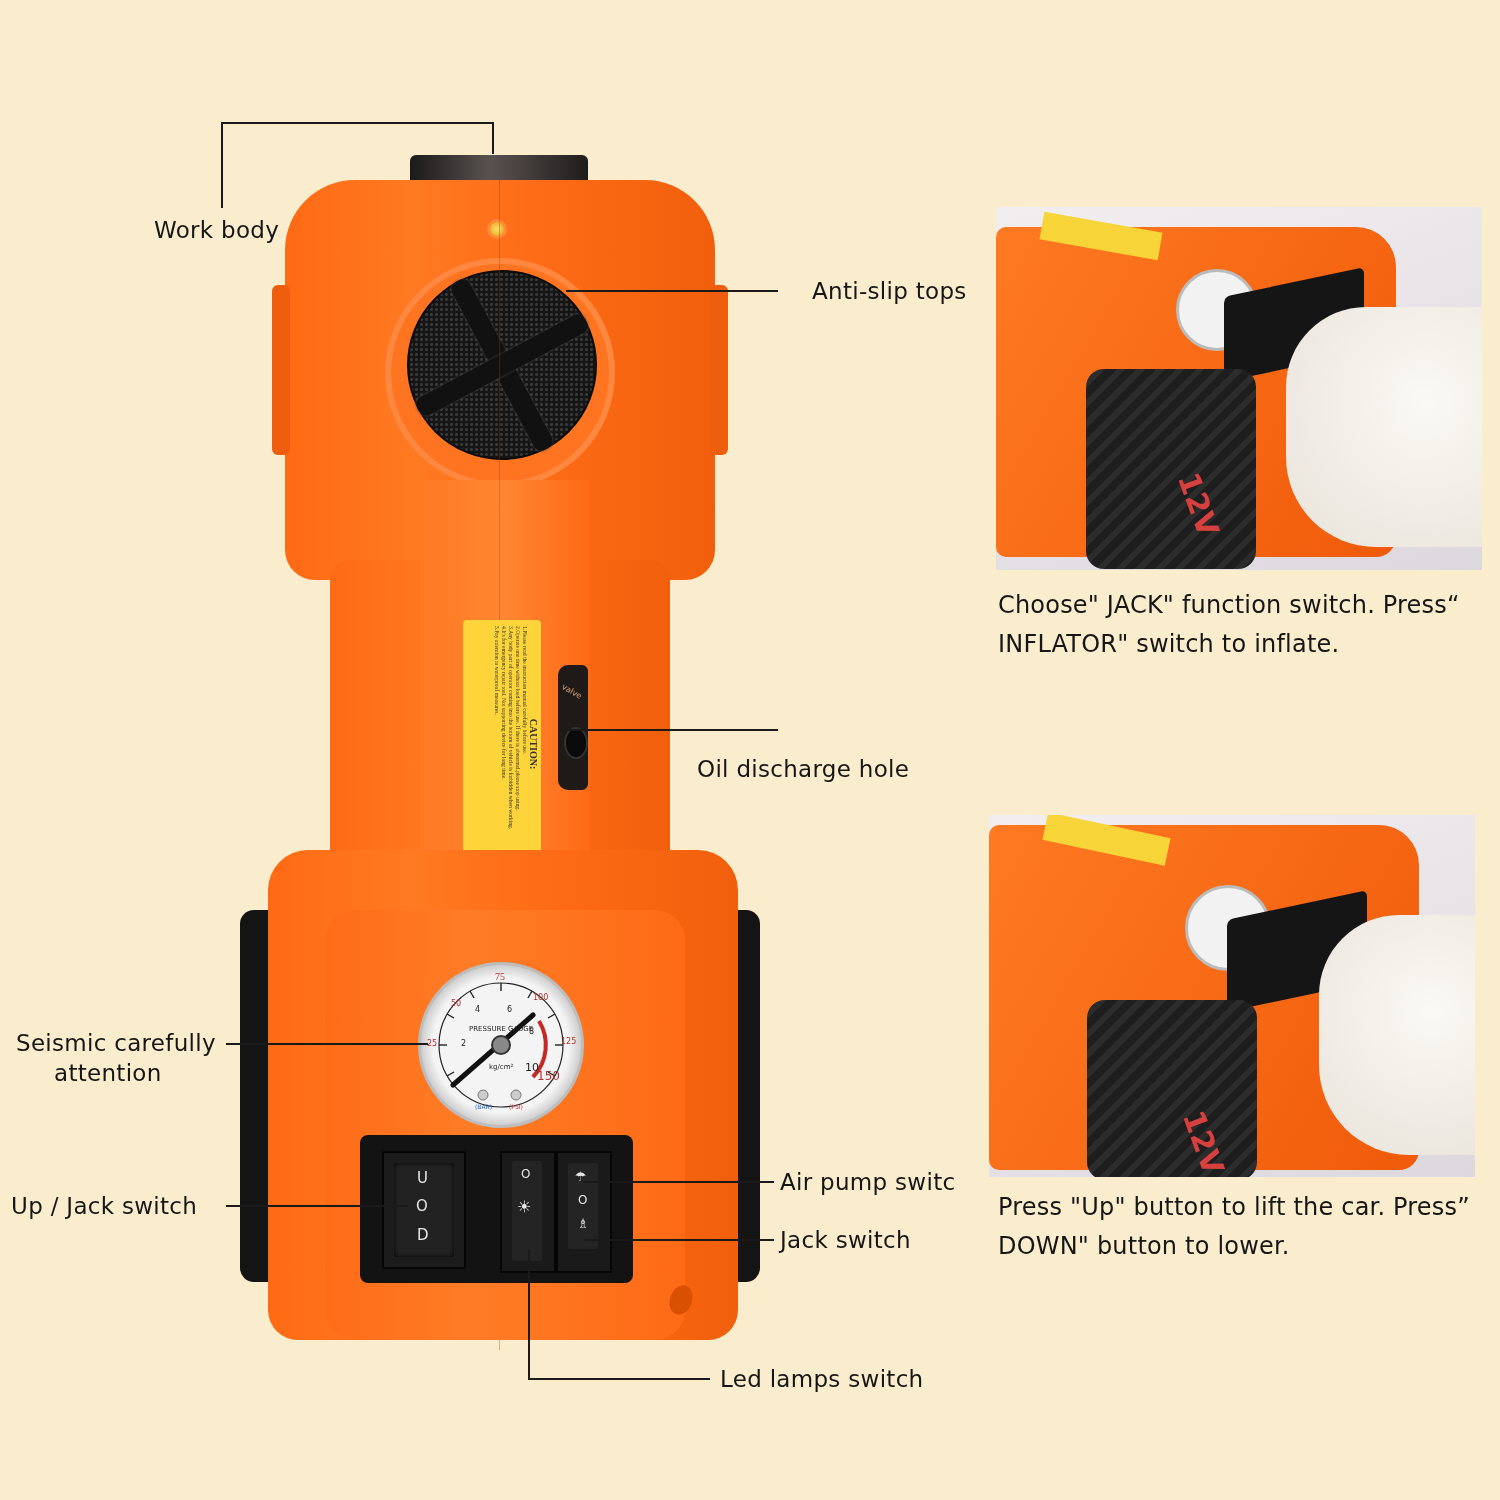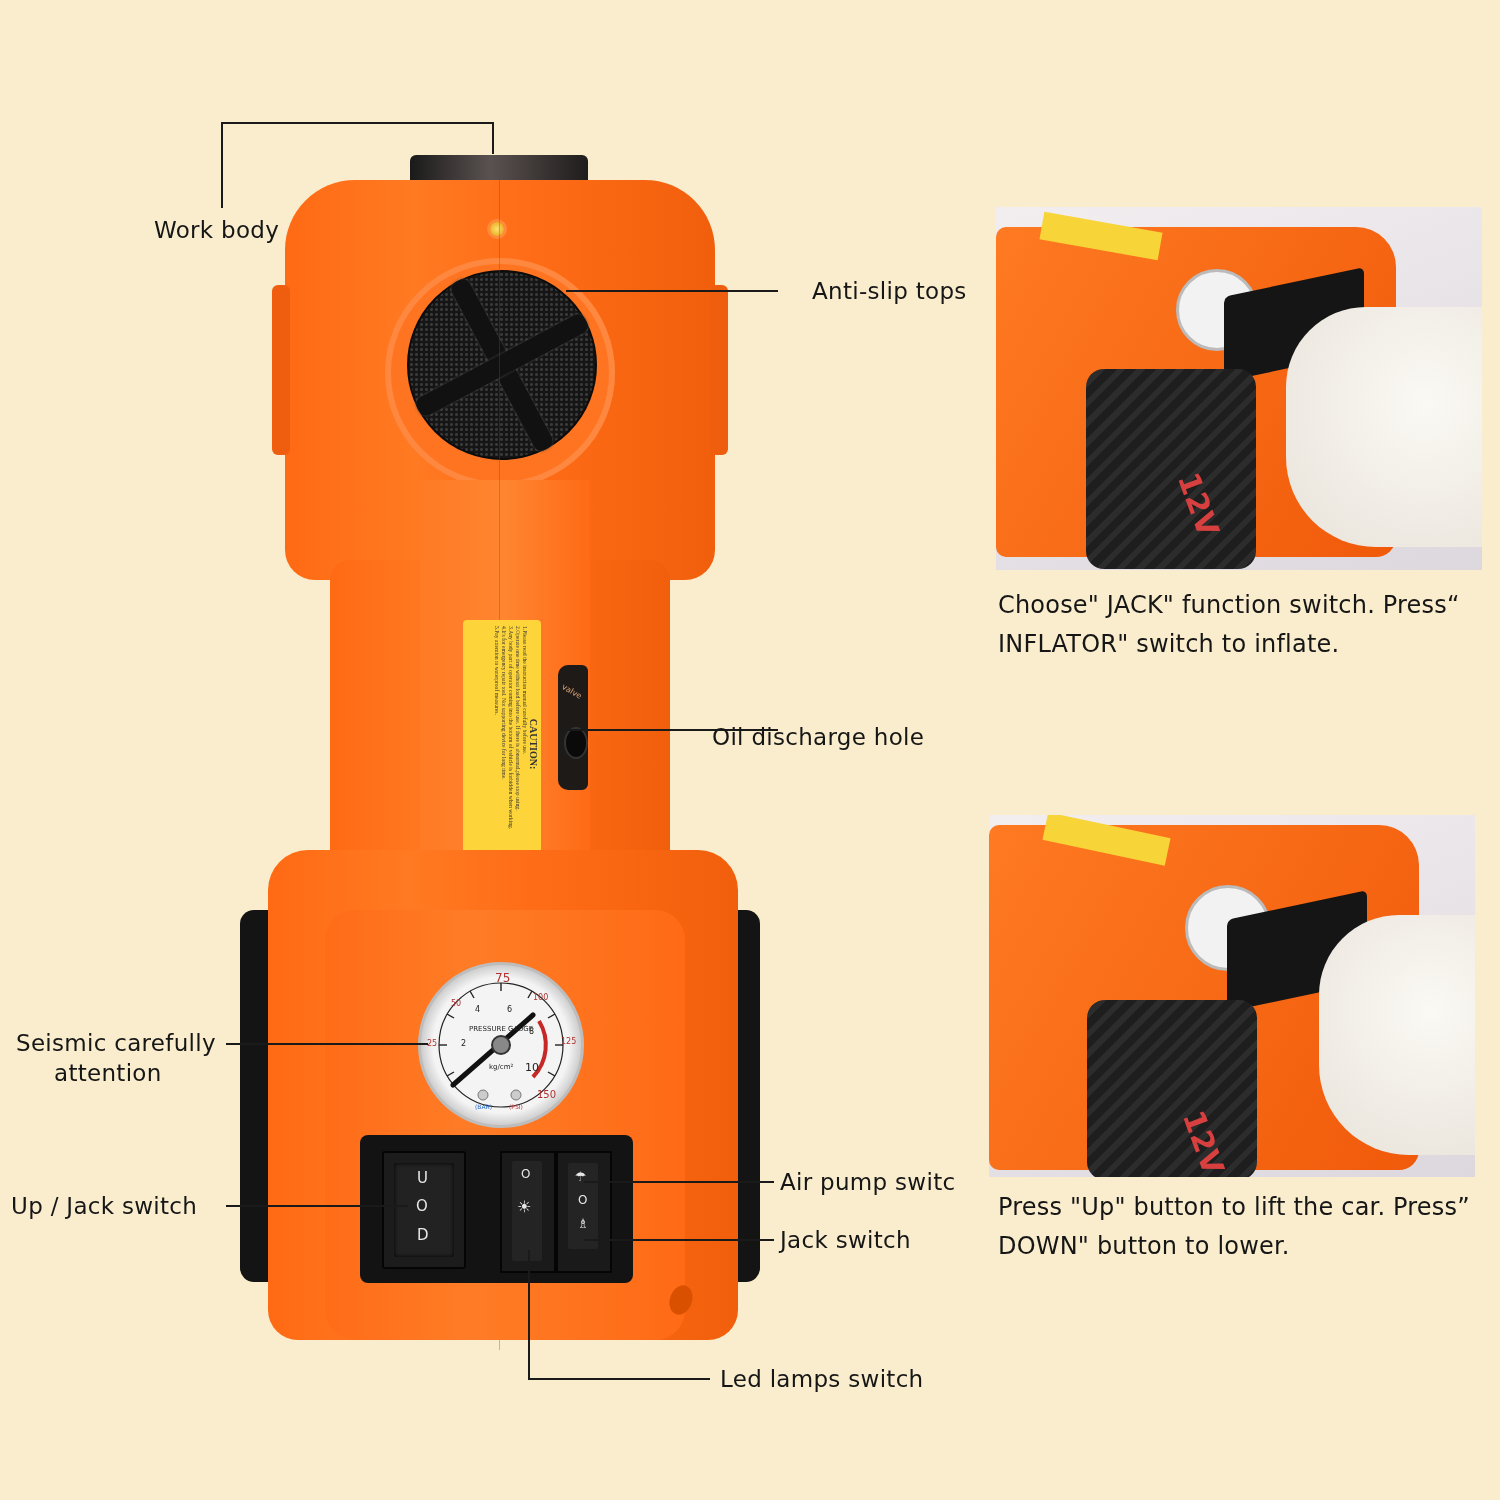--- a/index.html
+++ b/index.html
@@ -73,24 +73,24 @@
       </g>
       <line x1="32" y1="120" x2="112" y2="50" stroke="#111" stroke-width="5" stroke-linecap="round"></line>
       <circle cx="80" cy="80" r="9" fill="#888" stroke="#333" stroke-width="2"></circle>
       <circle cx="62" cy="130" r="5" fill="#ccc" stroke="#777"></circle>
       <circle cx="95" cy="130" r="5" fill="#ccc" stroke="#777"></circle>
     </svg>
     <div style="position:absolute;left:48px;top:60px;font-size:7px;color:#222;">PRESSURE GAUGE</div>
     <div style="position:absolute;left:68px;top:98px;font-size:7px;color:#222;">kg/cm²</div>
     <div style="position:absolute;left:6px;top:74px;font-size:8px;color:#b03030;">25</div>
     <div style="position:absolute;left:30px;top:34px;font-size:8px;color:#b03030;">50</div>
-    <div style="position:absolute;left:74px;top:6px;font-size:12px;color:#b03030;">75</div>
+    <div style="position:absolute;left:74px;top:6px;font-size:10px;color:#b03030;font-family:Liberation Serif, serif;">75</div>
     <div style="position:absolute;left:112px;top:28px;font-size:8px;color:#b03030;">100</div>
     <div style="position:absolute;left:140px;top:72px;font-size:8px;color:#b03030;">125</div>
-    <div style="position:absolute;left:116px;top:124px;font-size:10px;color:#b03030;">150</div>
+    <div style="position:absolute;left:116px;top:104px;font-size:12px;color:#b03030;">150</div>
     <div style="position:absolute;left:40px;top:74px;font-size:8px;color:#222;">2</div>
     <div style="position:absolute;left:54px;top:40px;font-size:8px;color:#222;">4</div>
     <div style="position:absolute;left:86px;top:40px;font-size:8px;color:#222;">6</div>
     <div style="position:absolute;left:108px;top:62px;font-size:8px;color:#222;">8</div>
     <div style="position:absolute;left:104px;top:96px;font-size:11px;color:#222;">10</div>
     <div style="position:absolute;left:54px;top:138px;font-size:6px;color:#1e64c8;">(BAR)</div>
     <div style="position:absolute;left:88px;top:138px;font-size:6px;color:#c03030;">(PSI)</div>
   </div>
 
   <div class="abs" style="left:120px;top:985px;width:273px;height:148px;background:#131313;border-radius:8px;">
@@ -121,21 +121,21 @@
 
 <div class="line" style="left:221px;top:122px;width:272px;height:2px;"></div>
 <div class="line" style="left:221px;top:122px;width:2px;height:86px;"></div>
 <div class="line" style="left:492px;top:122px;width:2px;height:32px;"></div>
 <div class="label" style="left:154px;top:215px;">Work body</div>
 
 <div class="line" style="left:566px;top:290px;width:212px;height:2px;"></div>
 <div class="label" style="left:812px;top:276px;">Anti-slip tops</div>
 
 <div class="line" style="left:566px;top:729px;width:212px;height:2px;"></div>
-<div class="label" style="left:697px;top:722px;margin-left:15px;">Oil discharge hole</div>
+<div class="label" style="left:697px;top:754px;">Oil discharge hole</div>
 
 <div class="line" style="left:226px;top:1043px;width:202px;height:2px;"></div>
 <div class="label" style="left:16px;top:1028px;">Seismic carefully</div>
 <div class="label" style="left:54px;top:1058px;">attention</div>
 
 <div class="line" style="left:226px;top:1205px;width:182px;height:2px;"></div>
 <div class="label" style="left:11px;top:1191px;">Up / Jack switch</div>
 
 <div class="line" style="left:584px;top:1181px;width:190px;height:2px;"></div>
 <div class="label" style="left:780px;top:1167px;width:176px;overflow:hidden;">Air pump switcl</div>

